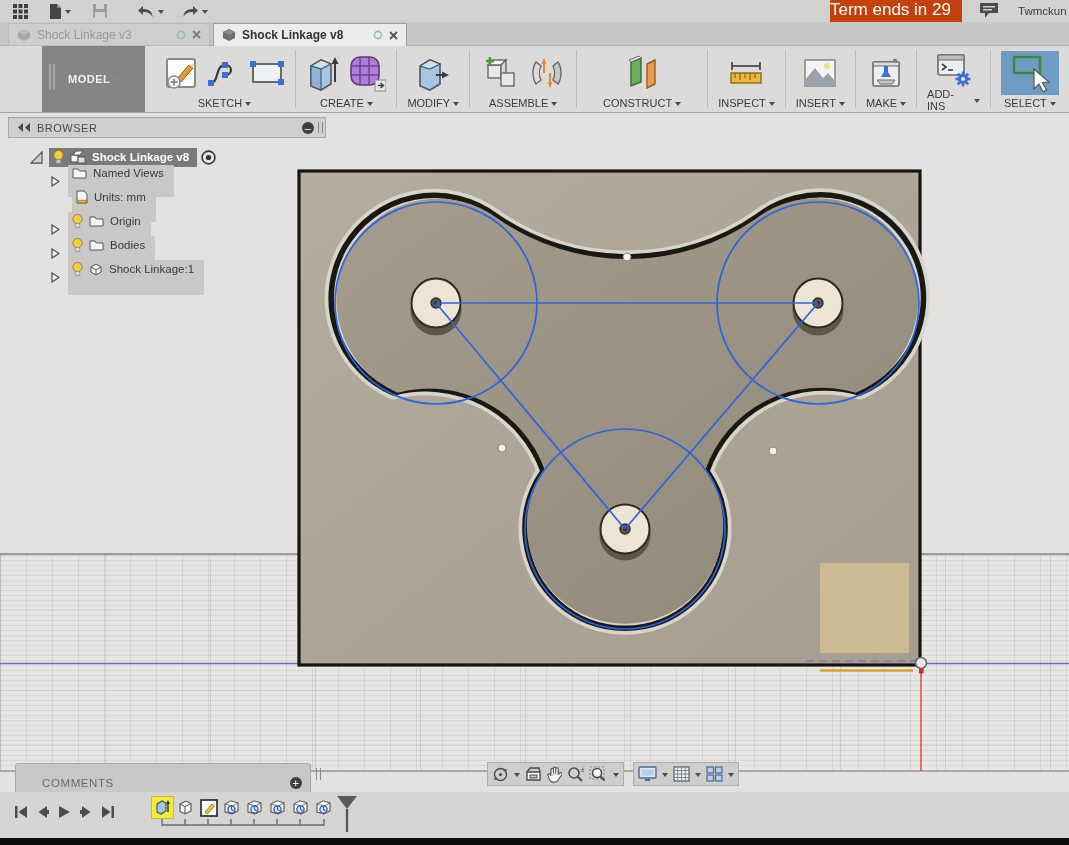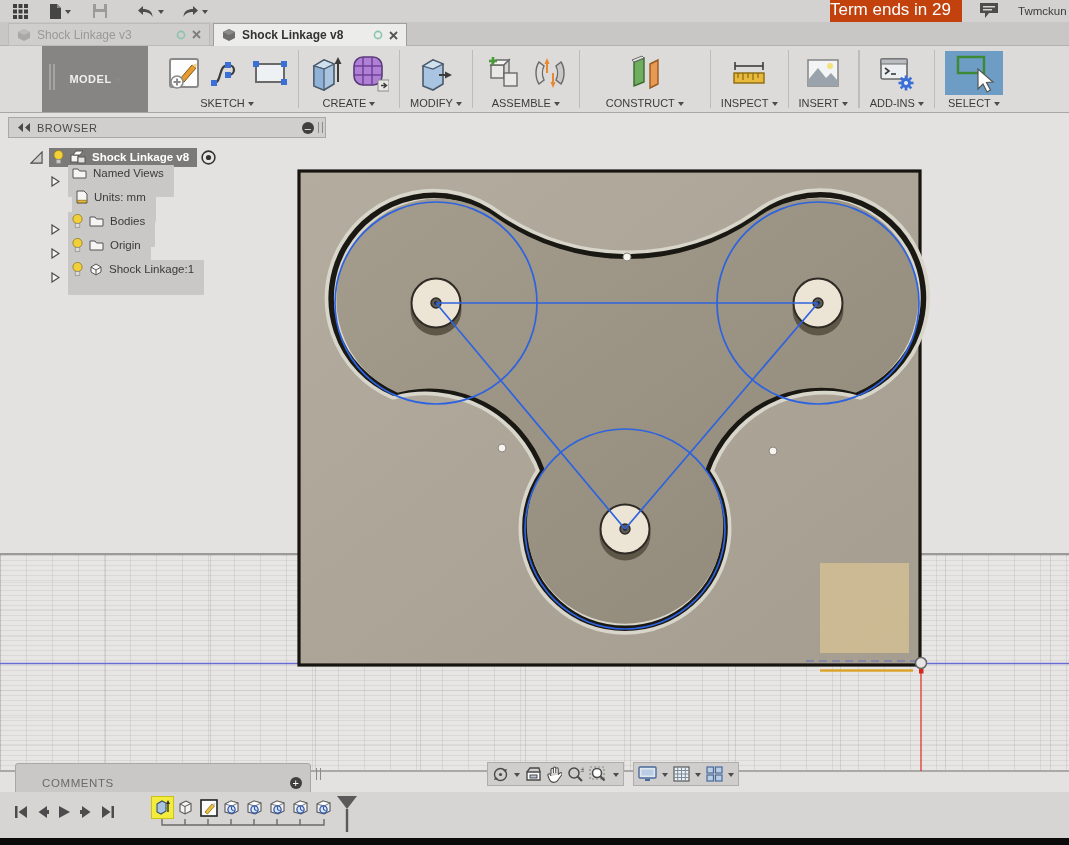--- a/index.html
+++ b/index.html
@@ -345,20 +345,35 @@
           <circle cx="25" cy="9" r="3" fill="#f4e27a"></circle>
         </svg>
       </div>
       <div class="tb-label">
           <span>INSERT</span>
           <span class="crt"></span>
         </div>
     </div>
     <div class="tb-sep"></div>
 
+    <div class="tb-group">
+      <div class="tb-icons">
+        <svg width="34" height="34" viewBox="0 0 34 34">
+          <rect x="4" y="6" width="26" height="24" rx="2" fill="#f0efee" stroke="#6a6a6a" stroke-width="1.6"></rect>
+          <rect x="4" y="6" width="26" height="4" fill="#dcdbda" stroke="#6a6a6a" stroke-width="1"></rect>
+          <circle cx="26" cy="4.5" r="2" fill="#4aa03a"></circle>
+          <path d="M15 10 h4 v6 l3 5 h-10 l3 -5 z" fill="#3a6fd8"></path>
+          <path d="M8 24 h18 l-3 4 h-12 z" fill="#c9c8c7" stroke="#6a6a6a" stroke-width="1"></path>
+        </svg>
+      </div>
+      <div class="tb-label">
+          <span>MAKE</span>
+          <span class="crt"></span>
+        </div>
+    </div>
     <div class="tb-sep"></div>
 
     <div class="tb-group">
       <div class="tb-icons">
         <svg width="38" height="36" viewBox="0 0 38 36">
           <rect x="3" y="4" width="26" height="20" rx="2" fill="#eceff2" stroke="#6a6a6a" stroke-width="1.6"></rect>
           <rect x="3" y="4" width="26" height="5" fill="#b9bdc2" stroke="#6a6a6a" stroke-width="1"></rect>
           <g stroke="#3c3c3c" stroke-width="1.6" fill="none">
               <path d="M7 13 l4 3 l-4 3"></path>
               <line x1="13" y1="19" x2="18" y2="19"></line>
@@ -530,37 +545,37 @@
           <polygon points="1,1 8,5.5 1,10" fill="#f6f5f4" stroke="#4a4a4a" stroke-width="1.2"></polygon>
         </svg>
         <span class="chip">
           <svg width="11" height="15" viewBox="0 0 11 15">
             <circle cx="5.5" cy="5" r="4.6" fill="#f3cf3a" stroke="#8a7a20" stroke-width="0.8"></circle>
             <rect x="3.2" y="9.5" width="4.6" height="4" fill="#dcdbda" stroke="#8a8a8a" stroke-width="0.7"></rect>
           </svg>
           <svg width="15" height="12" viewBox="0 0 15 12">
             <path d="M1 2 h5 l1.5 2 H14 v7 H1 Z" fill="#f6f5f4" stroke="#555" stroke-width="1"></path>
           </svg>
-          <span class="tlbl">Bodies</span>
+          <span class="tlbl">Origin</span>
         </span>
       </div>
 
       <div class="trow">
         <svg width="9" height="11" viewBox="0 0 9 11" style="margin:0 8px 0 43px">
           <polygon points="1,1 8,5.5 1,10" fill="#f6f5f4" stroke="#4a4a4a" stroke-width="1.2"></polygon>
         </svg>
         <span class="chip">
           <svg width="11" height="15" viewBox="0 0 11 15">
             <circle cx="5.5" cy="5" r="4.6" fill="#f3cf3a" stroke="#8a7a20" stroke-width="0.8"></circle>
             <rect x="3.2" y="9.5" width="4.6" height="4" fill="#dcdbda" stroke="#8a8a8a" stroke-width="0.7"></rect>
           </svg>
           <svg width="15" height="12" viewBox="0 0 15 12">
             <path d="M1 2 h5 l1.5 2 H14 v7 H1 Z" fill="#f6f5f4" stroke="#555" stroke-width="1"></path>
           </svg>
-          <span class="tlbl">Origin</span>
+          <span class="tlbl">Bodies</span>
         </span>
       </div>
 
       <div class="trow">
         <svg width="9" height="11" viewBox="0 0 9 11" style="margin:0 8px 0 43px">
           <polygon points="1,1 8,5.5 1,10" fill="#f6f5f4" stroke="#4a4a4a" stroke-width="1.2"></polygon>
         </svg>
         <span class="chip">
           <svg width="11" height="15" viewBox="0 0 11 15">
             <circle cx="5.5" cy="5" r="4.6" fill="#f3cf3a" stroke="#8a7a20" stroke-width="0.8"></circle>

